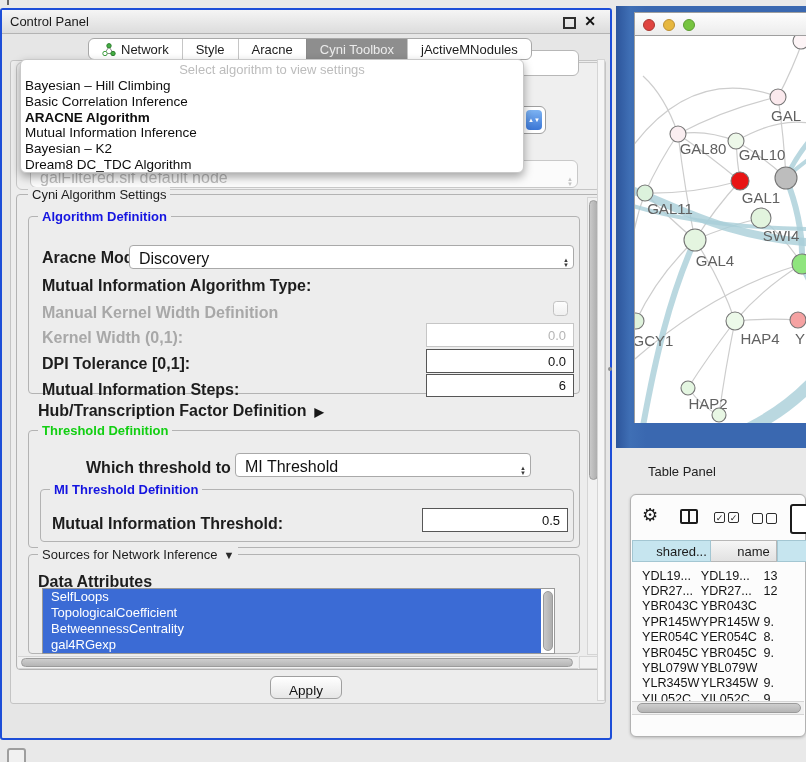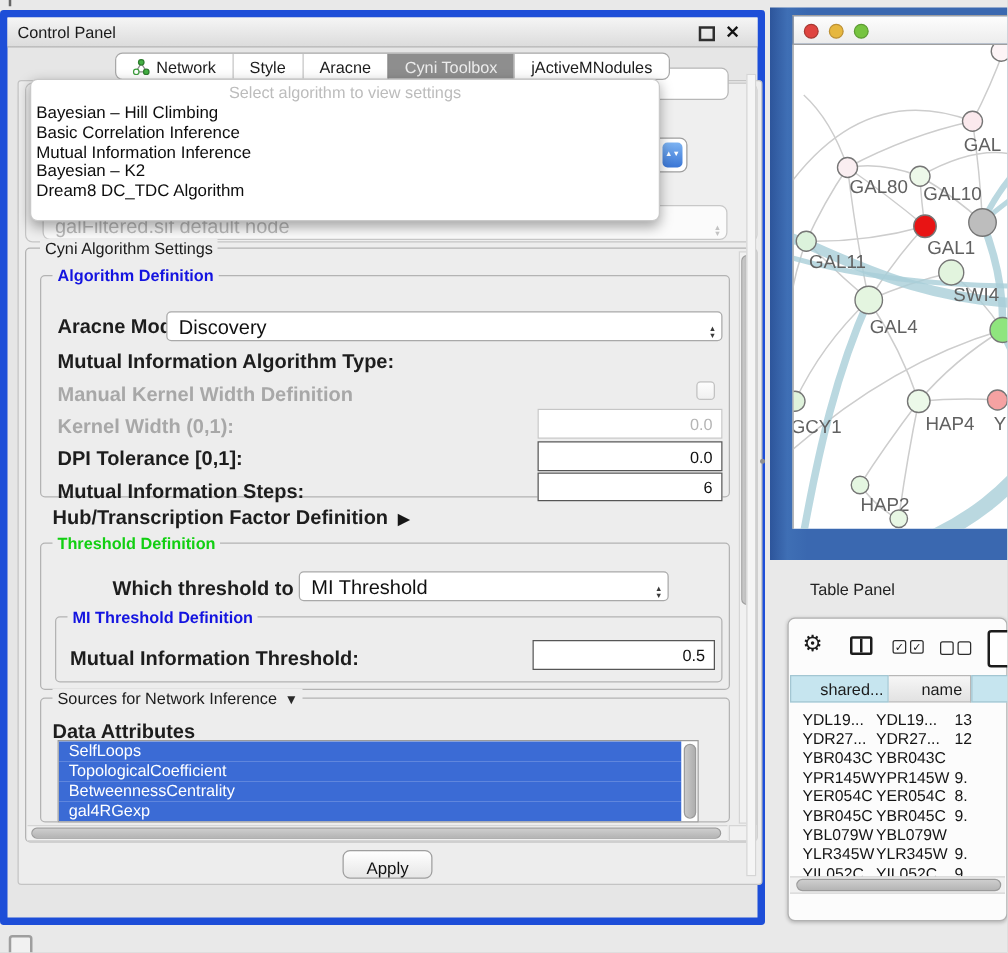--- a/index.html
+++ b/index.html
@@ -1,20 +1,20 @@
 <!DOCTYPE html>
 <html style="--selection-blue: #3b6bd5; --frame-blue: #3a68b0; --teal-edge: #a9ced8; --legend-blue: #1414e0; --legend-green: #12cf12; --header-blue: #c6e5ef; --tab-selected-bg: #8e8e8e;"><head>
 <meta charset="utf-8">
 <style>
   html,body{margin:0;padding:0;background:#d4d4d4;}
   #screen{position:relative;width:806px;height:762px;background:#e9e9e9;overflow:hidden;
           font-family:"Liberation Sans",sans-serif;-webkit-font-smoothing:antialiased;}
   .abs{position:absolute;}
   
-  .cp{position:absolute;background:#e6e6e6;border:6px solid #1d4ed8;border-radius:3px;box-sizing:border-box;}
+  .cp{position:absolute;background:#e6e6e6;border:2px solid #1d4ed8;border-radius:3px;box-sizing:border-box;}
   .cp-tb{position:absolute;left:0;top:0;width:100%;height:24px;background:linear-gradient(#f5f5f5,#dcdcdc);
          border-bottom:1px solid #b3b3b3;box-sizing:border-box;}
   .cp-title{position:absolute;left:8px;top:4px;font-size:13px;color:#1a1a1a;}
   .float-icon{position:absolute;right:34px;top:7px;width:9px;height:8px;border:2px solid #2e2e2e;}
   .close-icon{position:absolute;right:14px;top:3px;font-size:14px;font-weight:bold;color:#111;}
   .close-icon::before{content:"✕";}
   
   .tabstrip{position:absolute;display:flex;height:22px;background:#ffffff;border:1px solid #a8a8a8;
             border-radius:6px;overflow:hidden;box-sizing:border-box;}
   .tab{display:flex;align-items:center;padding:0 13px;font-size:13px;color:#1c1c1c;border-left:1px solid #c6c6c6;white-space:nowrap;}
@@ -148,20 +148,21 @@
         <div class="tab">
           <span>jActiveMNodules</span>
         </div>
       </div>
 
     <div class="popup" style="left:18px;top:49px;width:504px;height:114px">
       <div class="prompt">Select algorithm to view settings</div>
       <div>
           <div class="pitem">Bayesian – Hill Climbing</div>
           <div class="pitem">Basic Correlation Inference</div>
+          <div class="pitem b">ARACNE Algorithm</div>
           <div class="pitem">Mutual Information Inference</div>
           <div class="pitem">Bayesian – K2</div>
           <div class="pitem">Dream8 DC_TDC Algorithm</div>
         </div>
     </div>
 
     <div class="grp" style="left:14px;top:184px;width:586px;height:476px"></div>
     <span class="legend" style="left:26px;top:177px">Cyni Algorithm Settings</span>
 
     <div class="sbtrack" style="left:585px;top:187px;width:13px;height:458px"></div>

